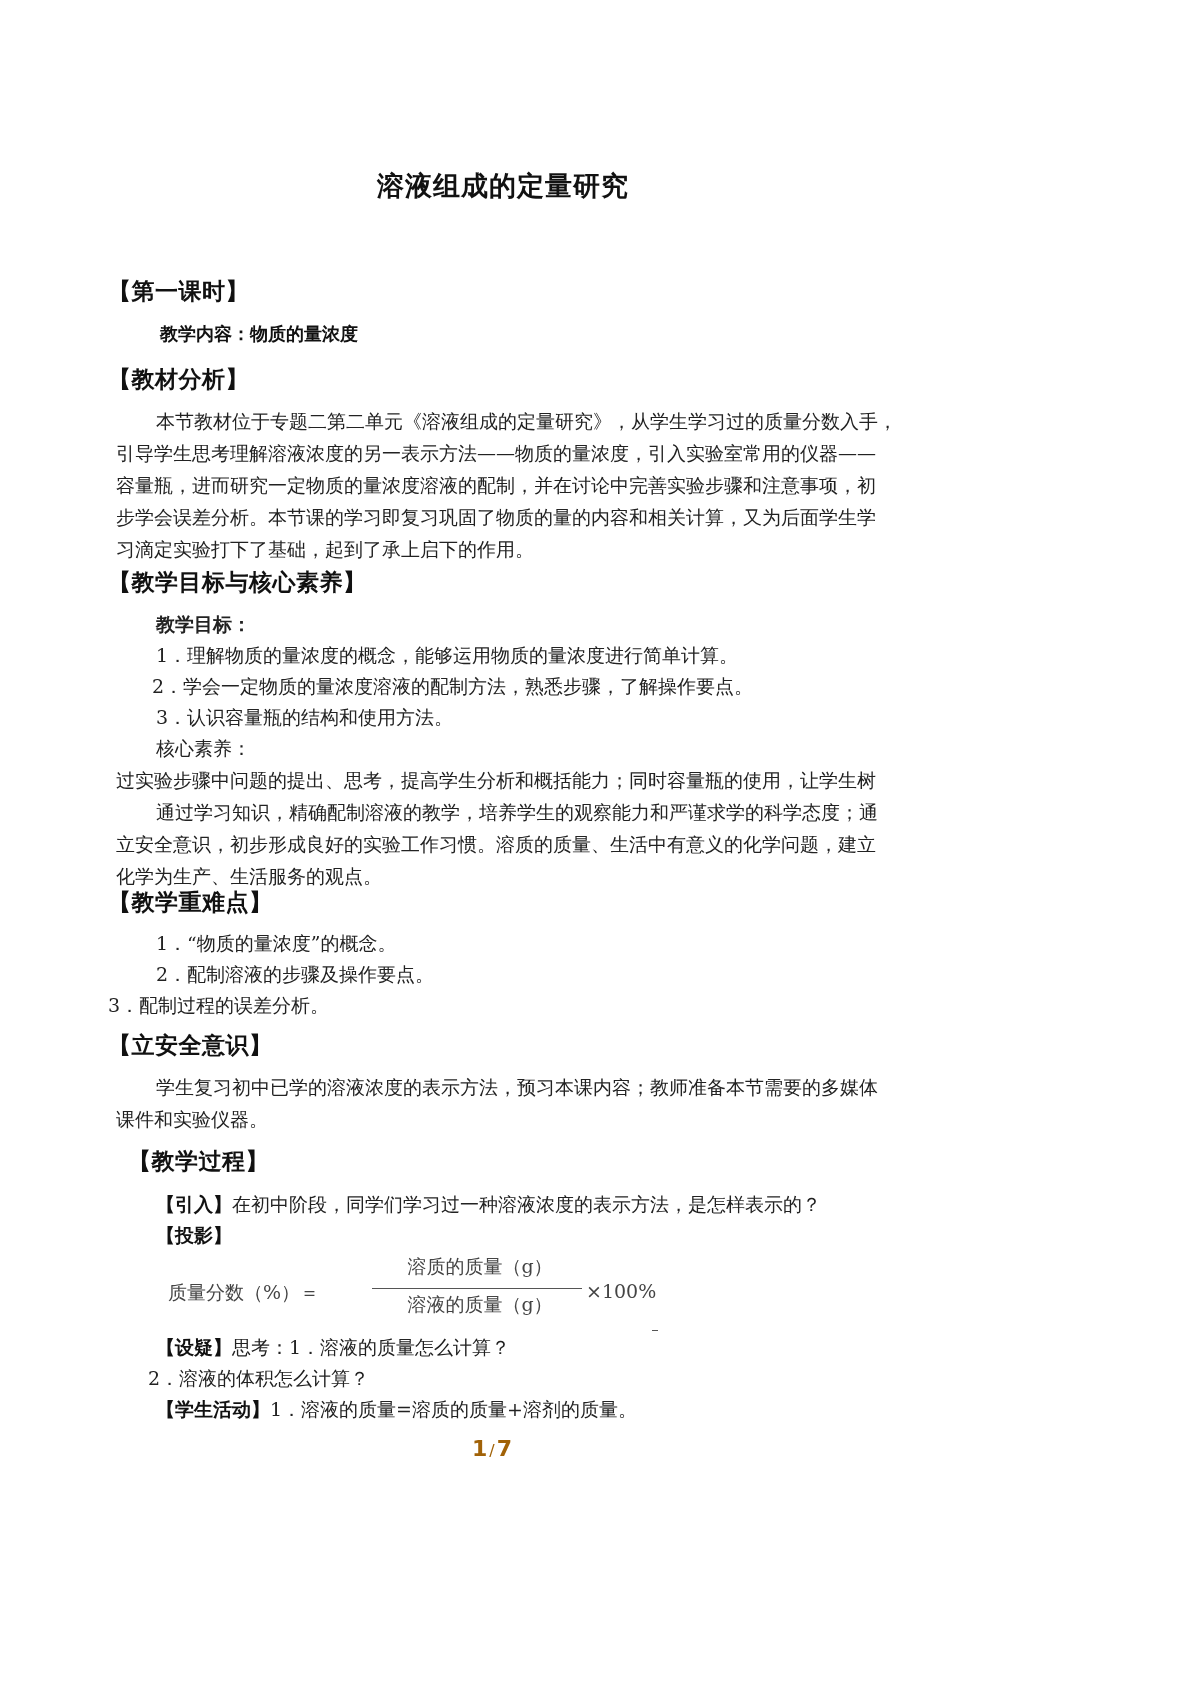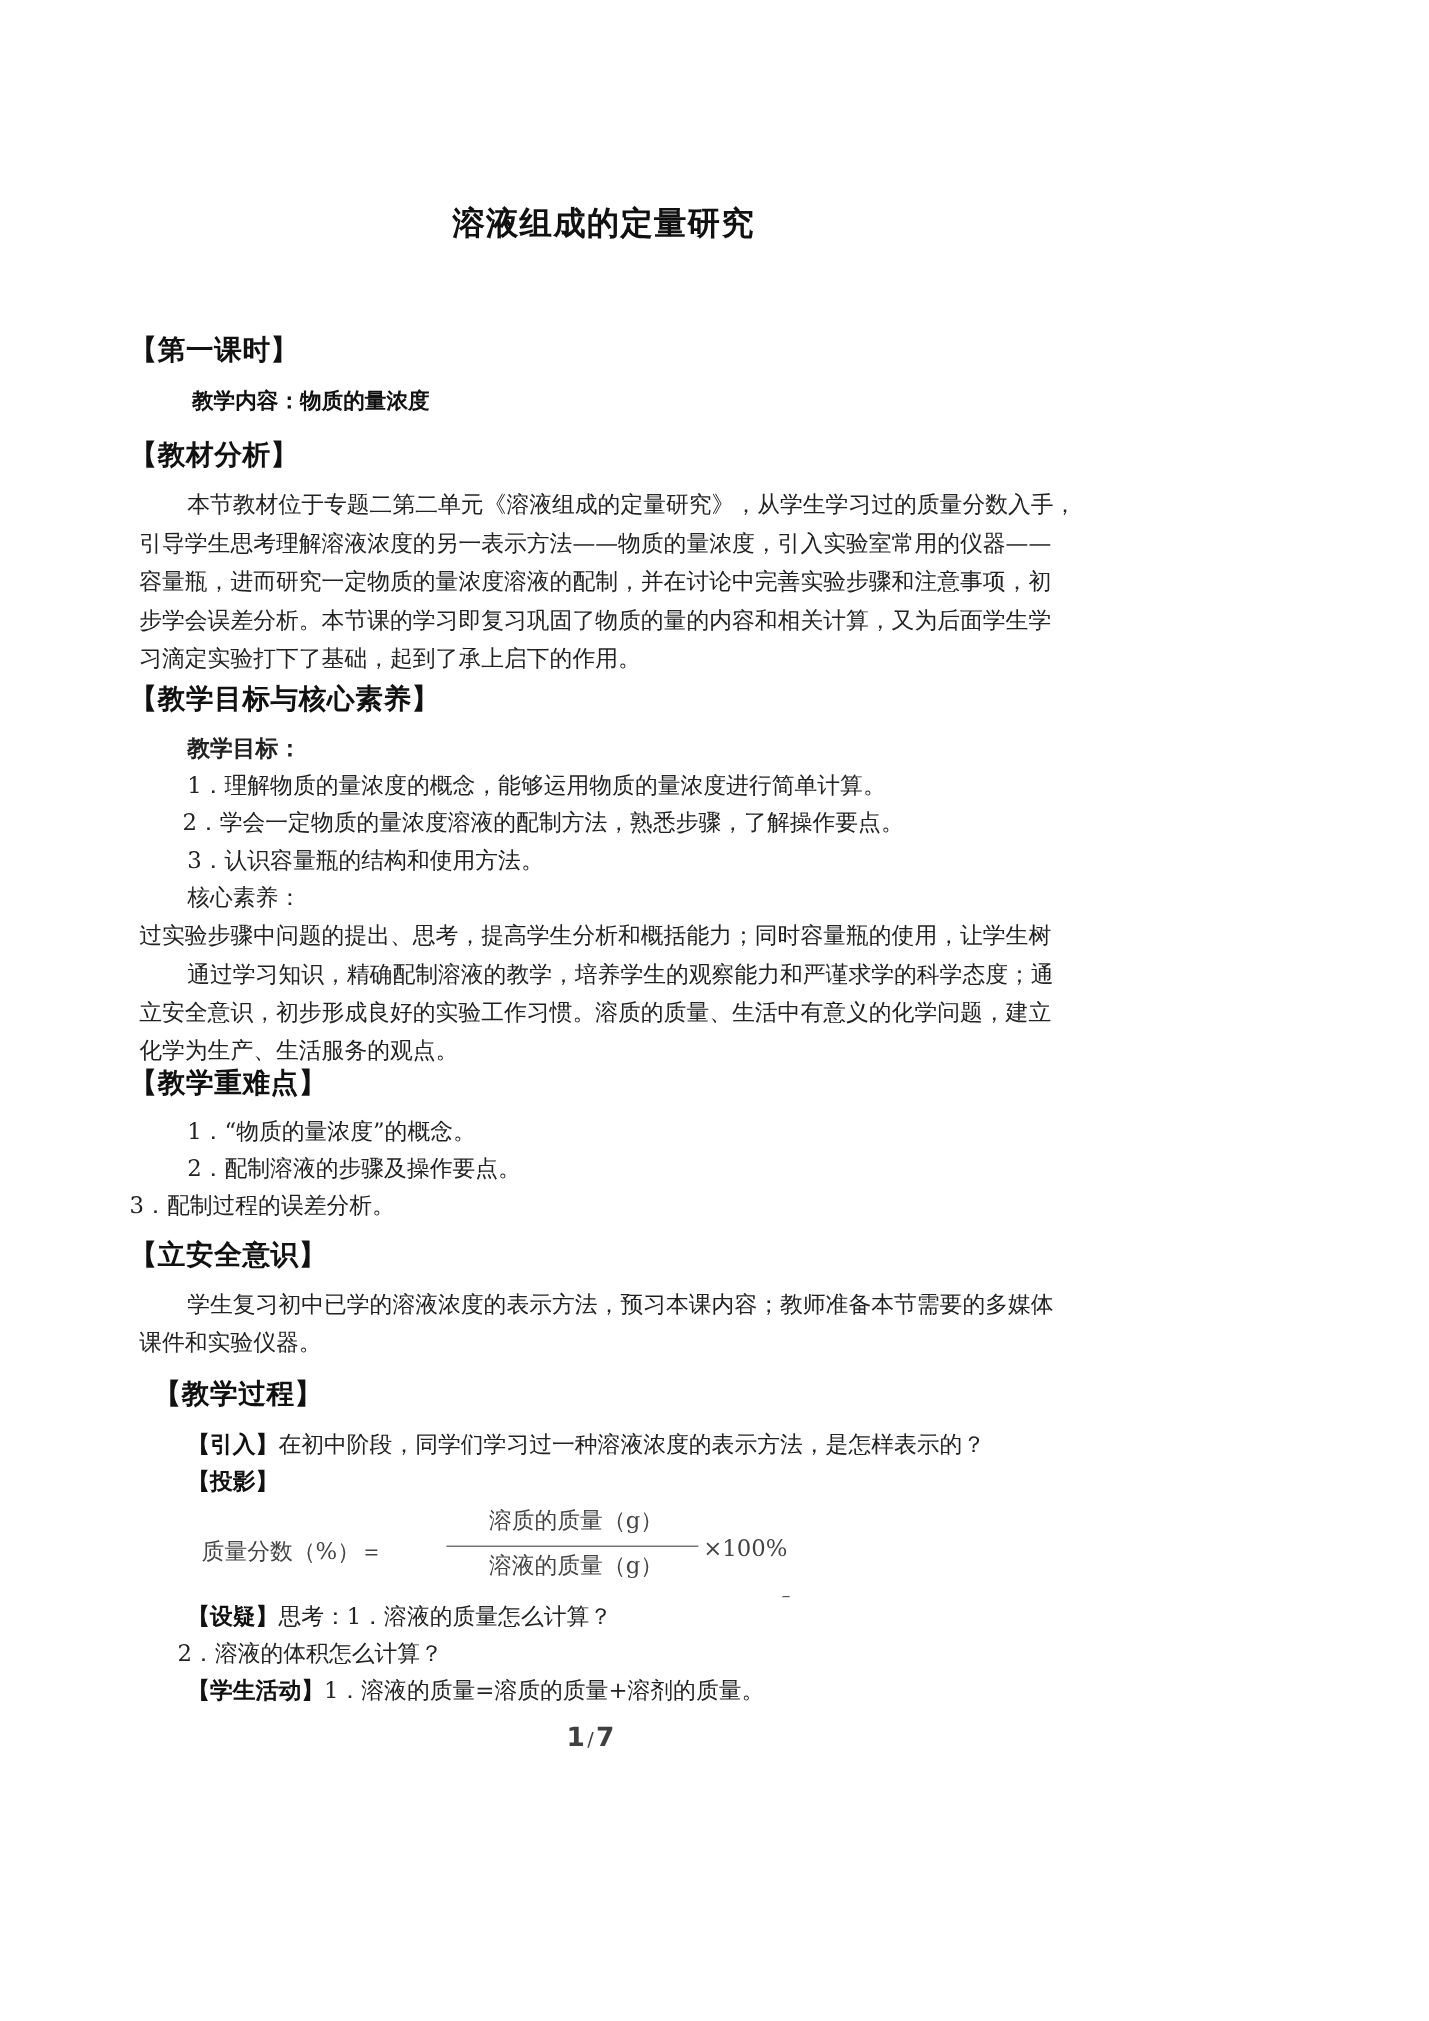--- a/index.html
+++ b/index.html
@@ -39,21 +39,21 @@
       color: #444; font-size: 19px;
     }
     .formula .lhs { position: absolute; left: 8px; top: 28px; }
     .formula .num { position: absolute; left: 220px; top: 2px; width: 200px; text-align: center; }
     .formula .bar { position: absolute; left: 212px; top: 36px; width: 210px; height: 1px; background: #555; }
     .formula .den { position: absolute; left: 220px; top: 40px; width: 200px; text-align: center; }
     .formula .rhs { position: absolute; left: 426px; top: 28px; }
     .dash-mark { position: absolute; left: 652px; top: 1330px; width: 6px; height: 1px; background: #555; }
     .pageno {
       position: absolute; left: 0; right: 0; top: 1551px; text-align: center;
-      font-family: "DejaVu Sans", "Liberation Sans", sans-serif; font-weight: bold; font-size: 22px; color: #404040;
+      font-family: "DejaVu Sans", "Liberation Sans", sans-serif; font-weight: bold; font-size: 22px; color: #a16207;
       padding-left: 18px;
     }
     .pageno .slash { font-size: 16px; font-weight: normal; margin: 0 2px; }
   </style>
 </head>
 <body>
 
 <div class="page">
 
   <div class="title">溶液组成的定量研究</div>

